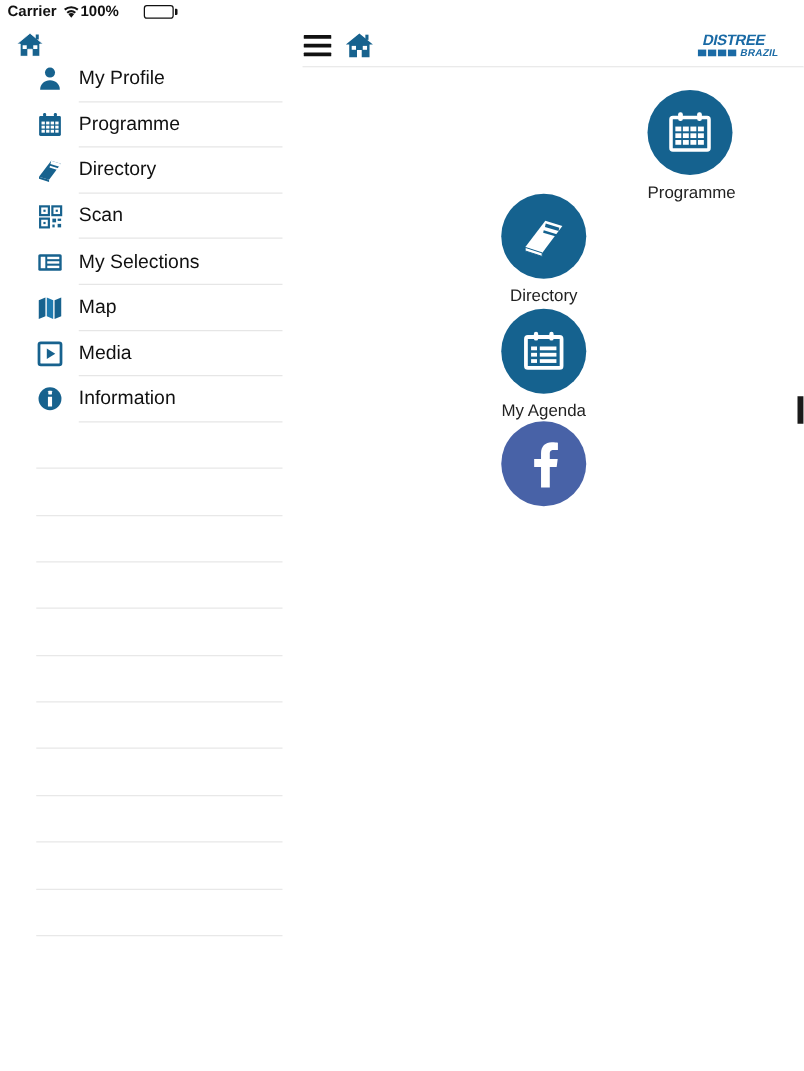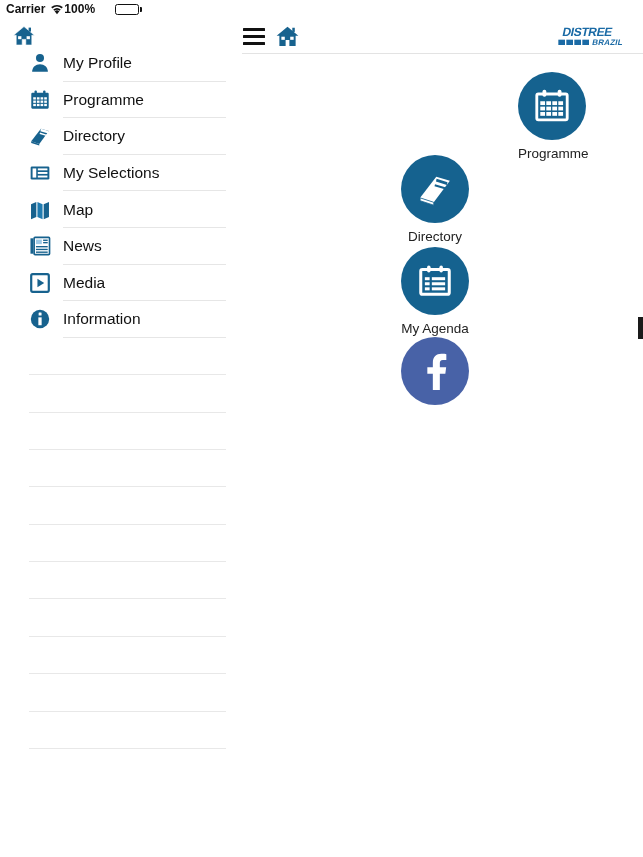--- a/index.html
+++ b/index.html
@@ -306,20 +306,42 @@
           <path d="M2.4 17.8 L13.0 4.0 L21.6 6.6 L11.2 20.6 Z" fill="#17628e"></path>
           <path d="M13.0 4.0 L21.6 6.6 L21.0 9.4 L12.4 6.8 Z" fill="#ffffff"></path>
           <path d="M12.0 8.3 L20.4 10.9 L20.0 12.4 L11.6 9.8 Z" fill="#ffffff"></path>
           <path d="M2.4 17.8 L11.2 20.6 L11.2 22.4 L2.4 19.7 Z" fill="#17628e"></path>
         </svg>
       </span>
       <span class="m-label">Directory</span>
       <span class="m-rule"></span>
     </div>
 
+    <div class="menu-row">
+      <span class="m-icon">
+        <svg width="21" height="21" viewBox="0 0 24 24">
+          <g fill="none" stroke="#17628e" stroke-width="2">
+            <rect x="2.4" y="2.4" width="8" height="8"></rect>
+            <rect x="13.6" y="2.4" width="8" height="8"></rect>
+            <rect x="2.4" y="13.6" width="8" height="8"></rect>
+          </g>
+          <rect x="5.4" y="5.4" width="2" height="2" fill="#17628e"></rect>
+          <rect x="16.6" y="5.4" width="2" height="2" fill="#17628e"></rect>
+          <rect x="5.4" y="16.6" width="2" height="2" fill="#17628e"></rect>
+          <g fill="#17628e">
+            <rect x="13.6" y="13.6" width="3.4" height="3.4"></rect>
+            <rect x="18.4" y="13.6" width="3.2" height="2.1"></rect>
+            <rect x="18.4" y="18.4" width="3.2" height="3.2"></rect>
+            <rect x="13.6" y="19.0" width="2.1" height="2.6"></rect>
+          </g>
+        </svg>
+      </span>
+      <span class="m-label">Scan</span>
+      <span class="m-rule"></span>
+    </div>
 
     <div class="menu-row">
       <span class="m-icon">
         <svg width="22" height="22" viewBox="0 0 24 24">
           <rect x="1.8" y="4.8" width="20.4" height="14.4" rx="1.4" fill="#17628e"></rect>
           <rect x="3.9" y="7.0" width="4.0" height="10.0" fill="#ffffff"></rect>
           <rect x="9.6" y="7.0" width="10.5" height="2.1" fill="#ffffff"></rect>
           <rect x="9.6" y="10.9" width="10.5" height="2.1" fill="#ffffff"></rect>
           <rect x="9.6" y="14.8" width="10.5" height="2.1" fill="#ffffff"></rect>
         </svg>
@@ -333,36 +355,20 @@
         <svg width="22" height="22" viewBox="0 0 24 24">
           <path d="M2.2 5.6 L8.0 3.2 V19.6 L2.2 22.0 Z" fill="#17628e"></path>
           <path d="M9.2 3.2 L14.8 5.6 V22.0 L9.2 19.6 Z" fill="#1f7bb0"></path>
           <path d="M16.0 5.6 L21.8 3.2 V19.6 L16.0 22.0 Z" fill="#17628e"></path>
         </svg>
       </span>
       <span class="m-label">Map</span>
       <span class="m-rule"></span>
     </div>
 
-    <div class="menu-row">
-      <span class="m-icon">
-        <svg width="22" height="22" viewBox="0 0 24 24">
-          <rect x="1.6" y="3.6" width="3.2" height="16.8" fill="#17628e"></rect>
-          <rect x="5.6" y="2.6" width="16.8" height="18.8" rx="1" fill="none" stroke="#17628e" stroke-width="1.8"></rect>
-          <rect x="7.6" y="5.0" width="6.4" height="5.0" fill="#9ecae6"></rect>
-          <rect x="15.4" y="5.0" width="5.0" height="1.5" fill="#17628e"></rect>
-          <rect x="15.4" y="7.6" width="5.0" height="1.5" fill="#17628e"></rect>
-          <rect x="7.6" y="12.0" width="12.8" height="1.5" fill="#17628e"></rect>
-          <rect x="7.6" y="15.0" width="12.8" height="1.5" fill="#17628e"></rect>
-          <rect x="7.6" y="18.0" width="12.8" height="1.5" fill="#17628e"></rect>
-        </svg>
-      </span>
-      <span class="m-label">News</span>
-      <span class="m-rule"></span>
-    </div>
 
     <div class="menu-row">
       <span class="m-icon">
         <svg width="22" height="22" viewBox="0 0 24 24">
           <rect x="2.4" y="2.4" width="19.2" height="19.2" rx="1.6" fill="none" stroke="#17628e" stroke-width="2.4"></rect>
           <path d="M9.2 7.4 L16.6 12.0 L9.2 16.6 Z" fill="#17628e"></path>
         </svg>
       </span>
       <span class="m-label">Media</span>
       <span class="m-rule"></span>

